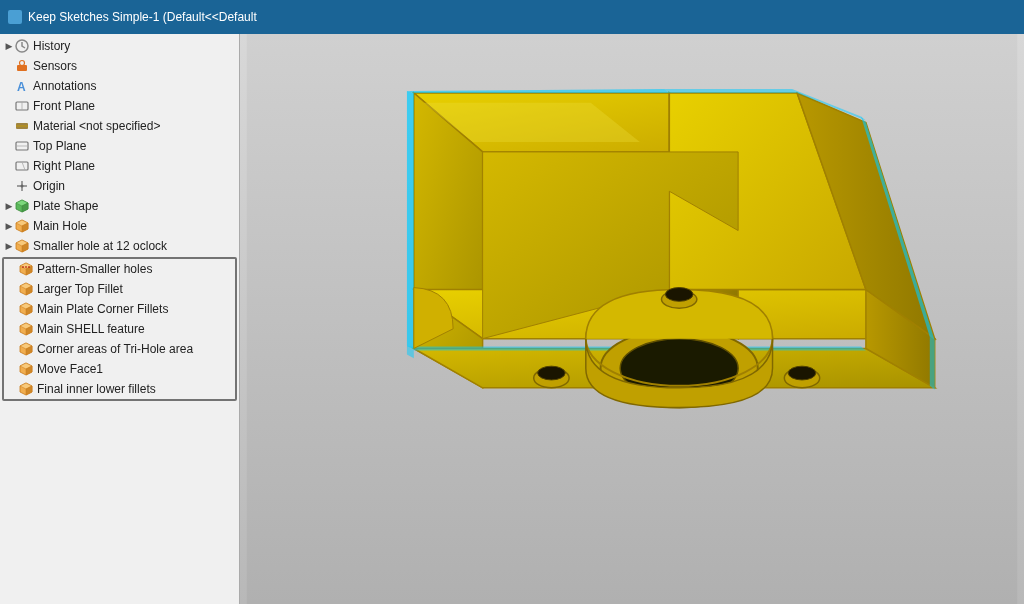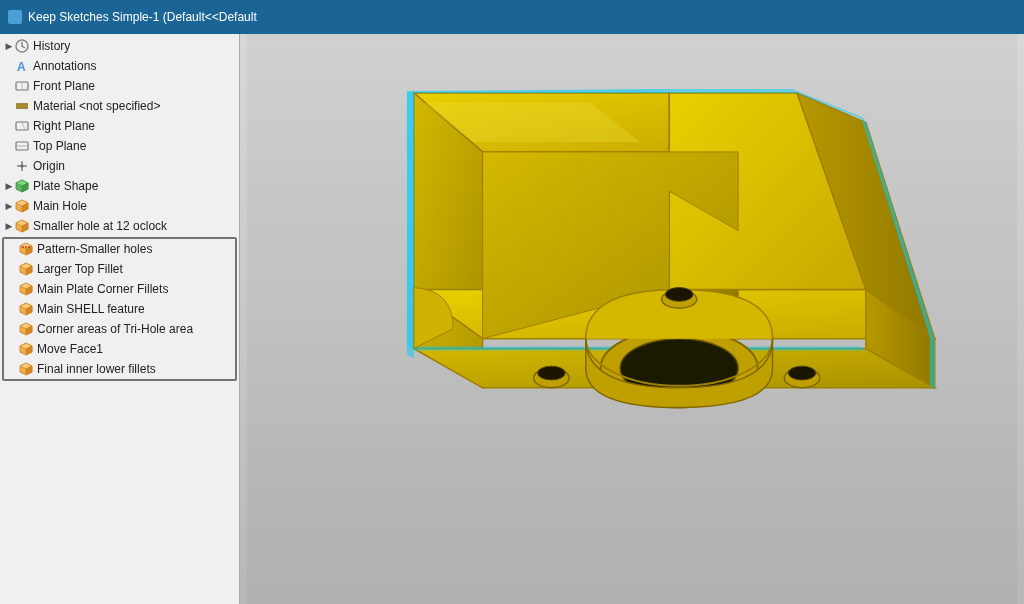--- a/index.html
+++ b/index.html
@@ -131,20 +131,30 @@
       <span class="expand-arrow">▶</span>
       <span class="icon">
         <svg width="14" height="14" viewBox="0 0 14 14">
             <circle cx="7" cy="7" r="6" fill="none" stroke="#888" stroke-width="1.5"></circle>
             <polyline points="7,3 7,7 10,9" fill="none" stroke="#888" stroke-width="1.5"></polyline>
           </svg>
       </span>
       <span class="label">History</span>
     </div>
 
+    <div class="tree-item">
+      <span class="expand-arrow"></span>
+      <span class="icon">
+        <svg width="14" height="14" viewBox="0 0 14 14">
+            <rect x="2" y="6" width="10" height="6" rx="1" fill="#e07020"></rect>
+            <circle cx="7" cy="4" r="2.5" fill="none" stroke="#e07020" stroke-width="1.2"></circle>
+          </svg>
+      </span>
+      <span class="label">Sensors</span>
+    </div>
 
     <div class="tree-item">
       <span class="expand-arrow"></span>
       <span class="icon">
         <svg width="14" height="14" viewBox="0 0 14 14">
             <text x="2" y="12" font-size="12" fill="#4a90d9" font-weight="bold">A</text>
           </svg>
       </span>
       <span class="label">Annotations</span>
     </div>
@@ -169,35 +179,35 @@
           </svg>
       </span>
       <span class="label">Material &lt;not specified&gt;</span>
     </div>
 
     <div class="tree-item">
       <span class="expand-arrow"></span>
       <span class="icon">
         <svg width="14" height="14" viewBox="0 0 14 14">
             <rect x="1" y="3" width="12" height="8" rx="1" fill="none" stroke="#777" stroke-width="1.2"></rect>
+            <line x1="1" y1="7" x2="13" y2="7" stroke="#aaa" stroke-width="0.8"></line>
+          </svg>
+      </span>
+      <span class="label">Top Plane</span>
+    </div>
+
+    <div class="tree-item">
+      <span class="expand-arrow"></span>
+      <span class="icon">
+        <svg width="14" height="14" viewBox="0 0 14 14">
+            <rect x="1" y="3" width="12" height="8" rx="1" fill="none" stroke="#777" stroke-width="1.2"></rect>
             <line x1="7" y1="3" x2="10" y2="11" stroke="#aaa" stroke-width="0.8"></line>
           </svg>
       </span>
       <span class="label">Right Plane</span>
-    </div>
-
-    <div class="tree-item">
-      <span class="expand-arrow"></span>
-      <span class="icon">
-        <svg width="14" height="14" viewBox="0 0 14 14">
-            <rect x="1" y="3" width="12" height="8" rx="1" fill="none" stroke="#777" stroke-width="1.2"></rect>
-            <line x1="1" y1="7" x2="13" y2="7" stroke="#aaa" stroke-width="0.8"></line>
-          </svg>
-      </span>
-      <span class="label">Top Plane</span>
     </div>
 
     <div class="tree-item">
       <span class="expand-arrow"></span>
       <span class="icon">
         <svg width="14" height="14" viewBox="0 0 14 14">
             <line x1="7" y1="2" x2="7" y2="12" stroke="#666" stroke-width="1.2"></line>
             <line x1="2" y1="7" x2="12" y2="7" stroke="#666" stroke-width="1.2"></line>
             <circle cx="7" cy="7" r="1.5" fill="#666"></circle>
           </svg>

